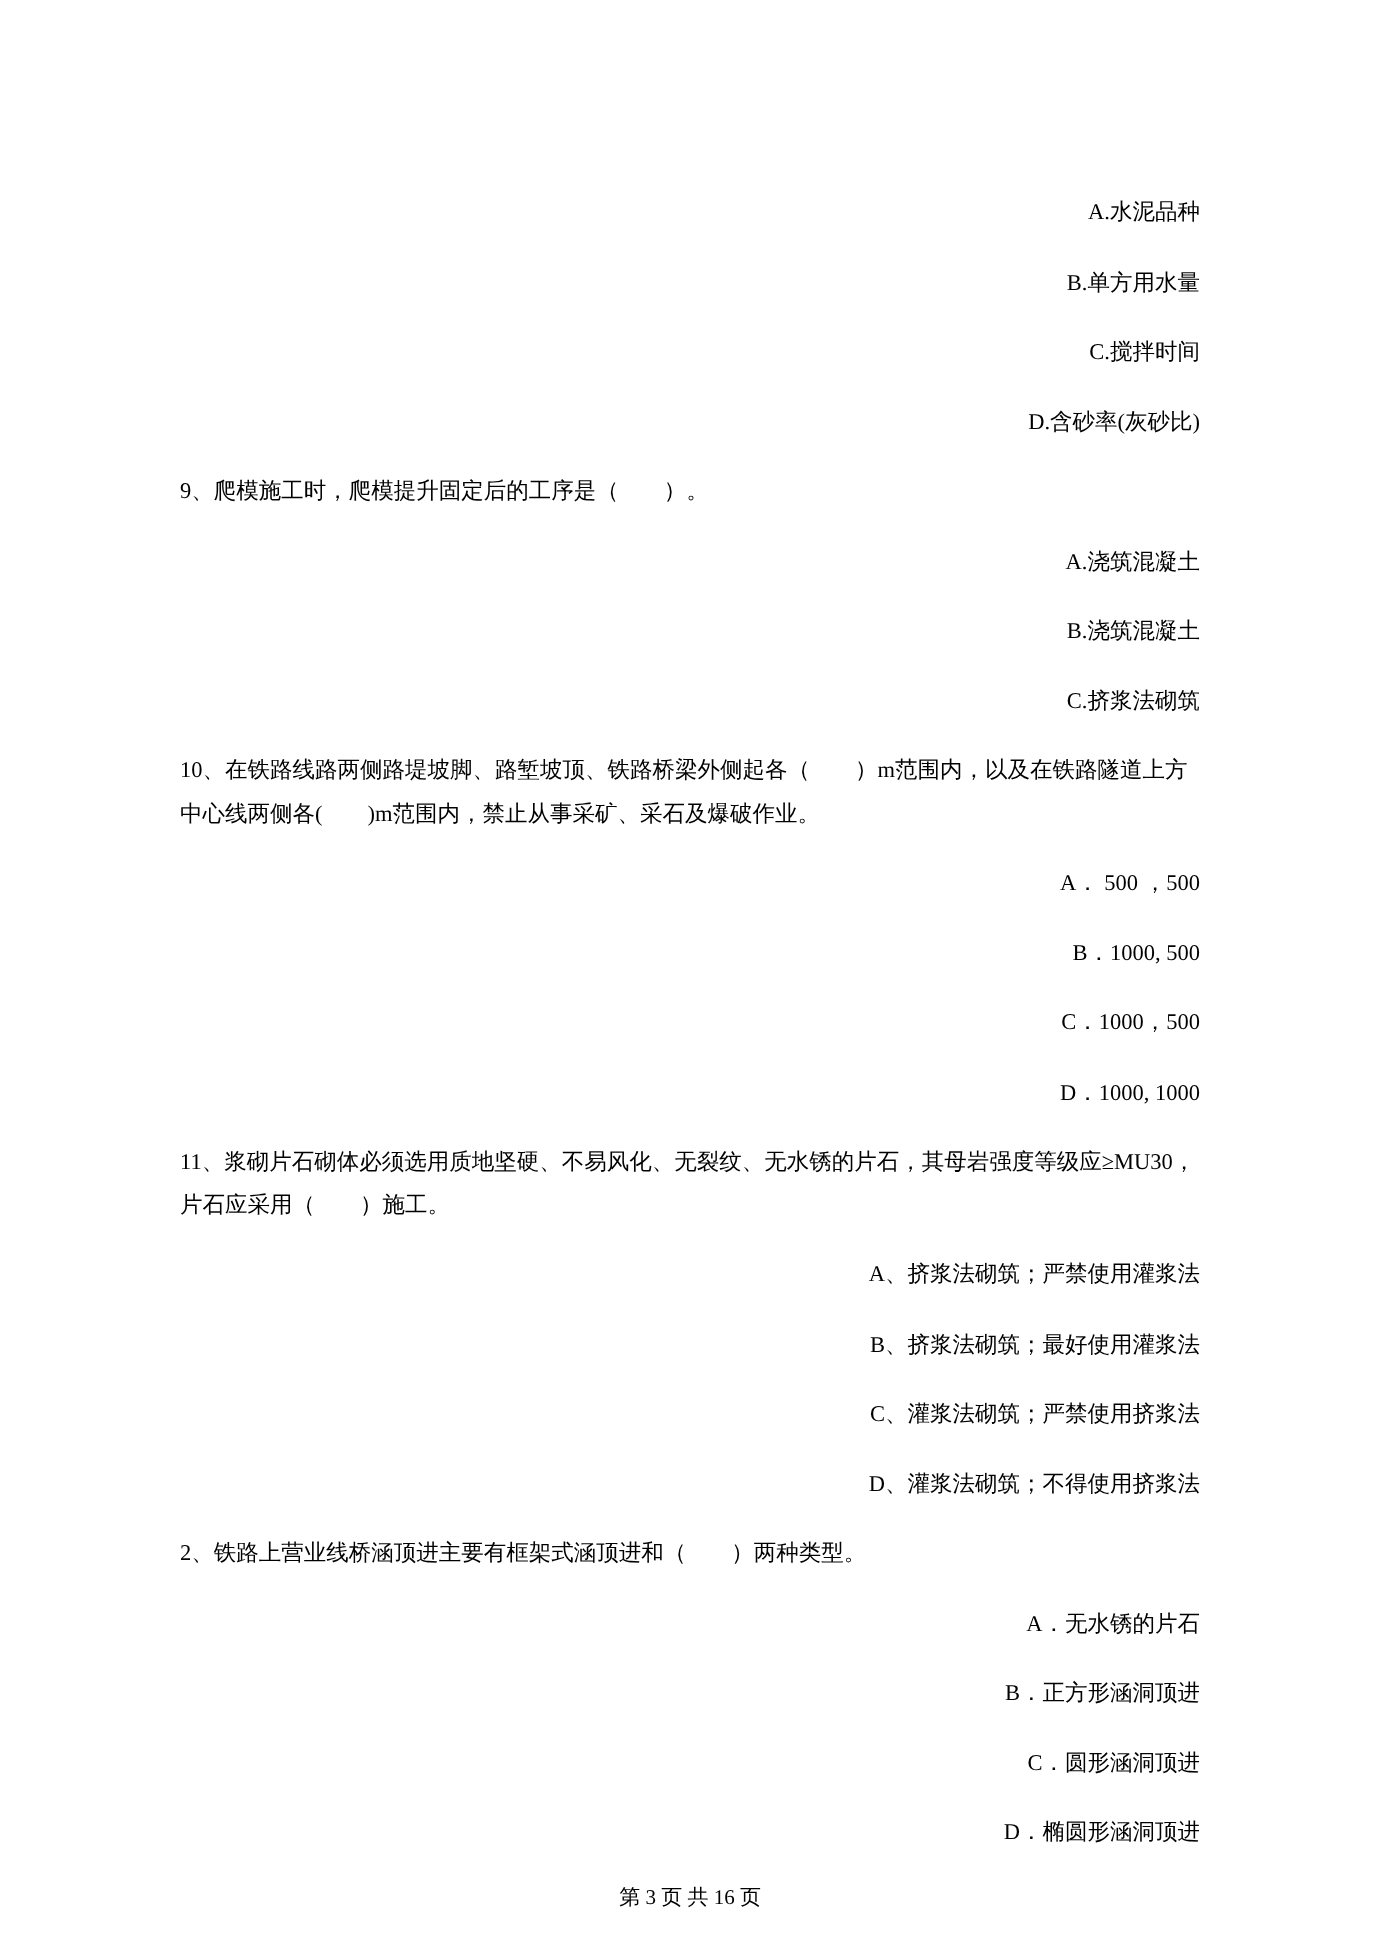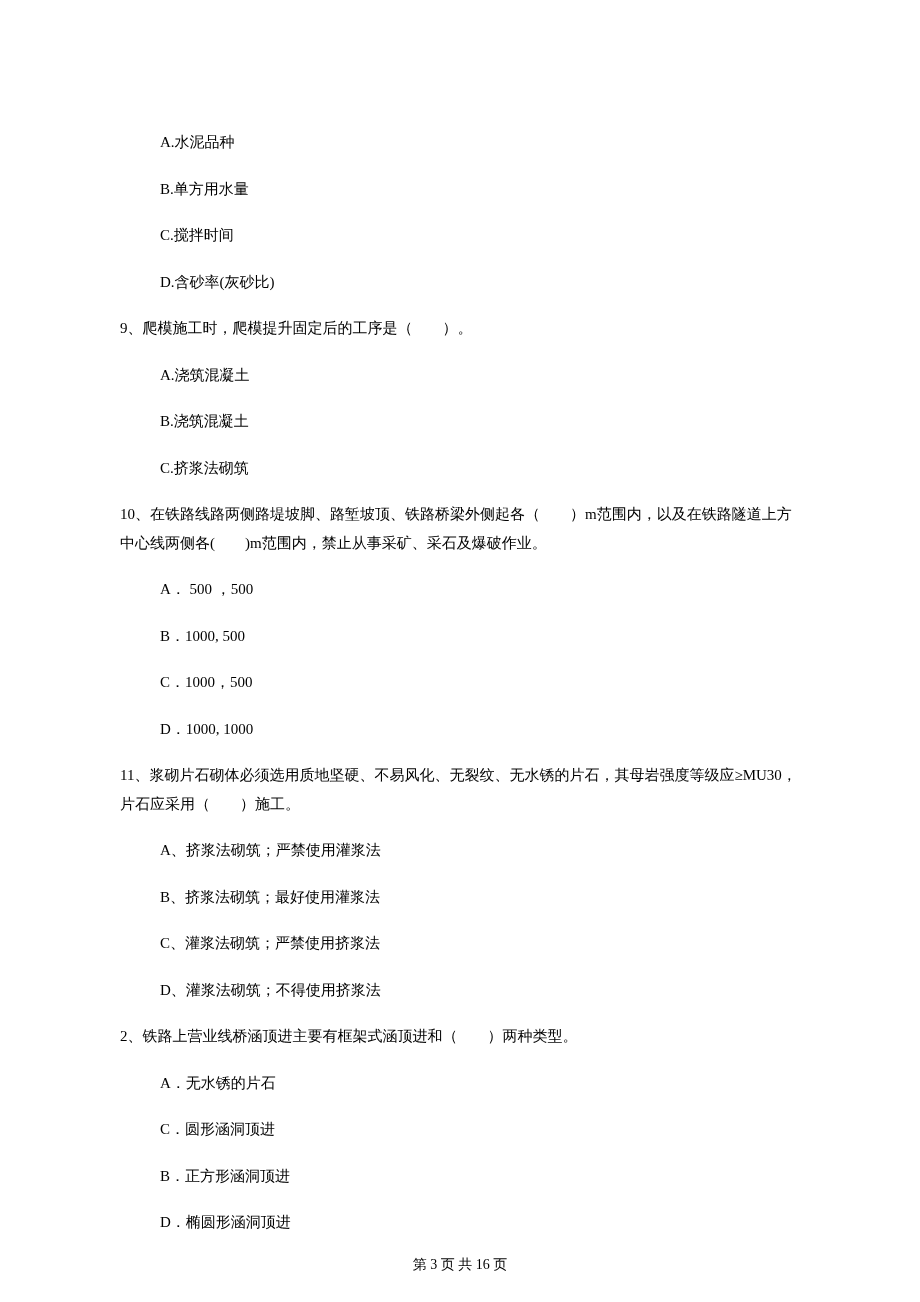--- a/index.html
+++ b/index.html
@@ -22,20 +22,21 @@
     line-height: 1.9;
     margin-bottom: 10px;
     margin-top: 18px;
   }
   .option {
     font-size: 15px;
     line-height: 1.9;
     margin-left: 40px;
     margin-top: 18px;
     margin-bottom: 18px;
+    text-align: right;
   }
   .footer {
     position: absolute;
     bottom: 28px;
     left: 0;
     width: 920px;
     text-align: center;
     font-size: 14px;
   }
 </style>
@@ -61,18 +62,18 @@
   <div class="option">D．1000, 1000</div>
 
   <div class="question">11、浆砌片石砌体必须选用质地坚硬、不易风化、无裂纹、无水锈的片石，其母岩强度等级应≥MU30，片石应采用（　　）施工。</div>
   <div class="option">A、挤浆法砌筑；严禁使用灌浆法</div>
   <div class="option">B、挤浆法砌筑；最好使用灌浆法</div>
   <div class="option">C、灌浆法砌筑；严禁使用挤浆法</div>
   <div class="option">D、灌浆法砌筑；不得使用挤浆法</div>
 
   <div class="question">2、铁路上营业线桥涵顶进主要有框架式涵顶进和（　　）两种类型。</div>
   <div class="option">A．无水锈的片石</div>
+  <div class="option">B．正方形涵洞顶进</div>
   <div class="option">C．圆形涵洞顶进</div>
-  <div class="option">B．正方形涵洞顶进</div>
   <div class="option">D．椭圆形涵洞顶进</div>
 
   <div class="footer">第 3 页 共 16 页</div>
 </div>
 
 </body></html>

